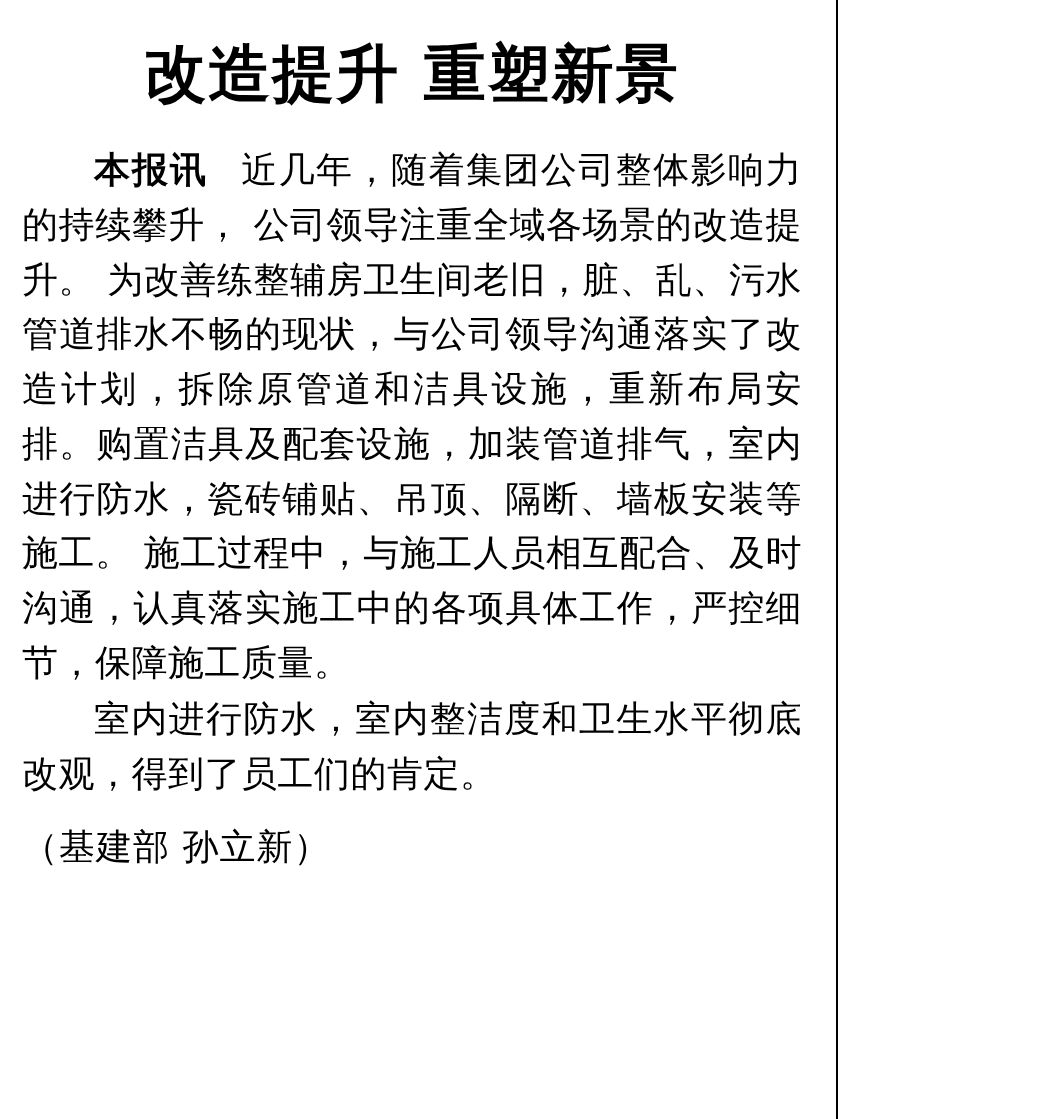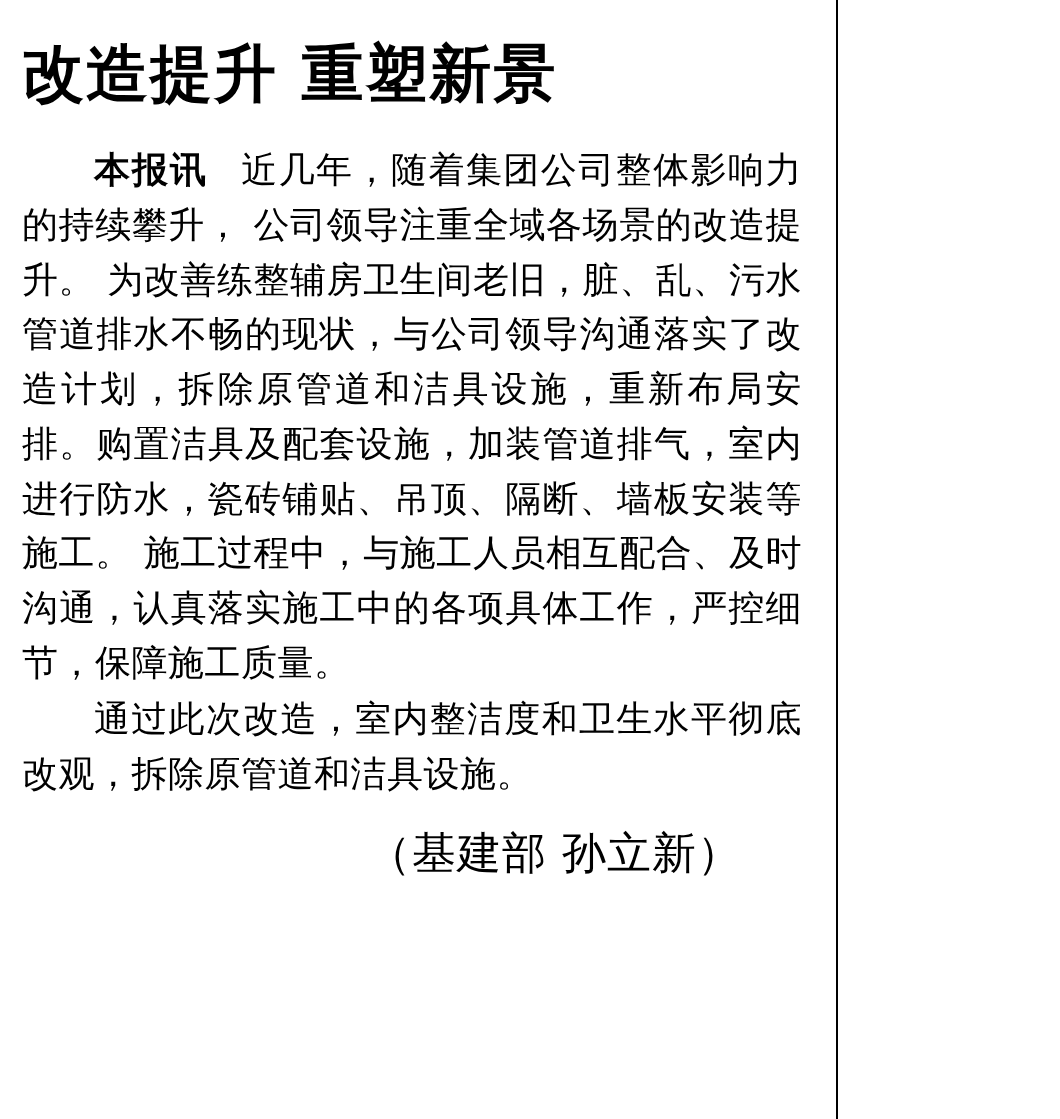--- a/index.html
+++ b/index.html
@@ -37,21 +37,21 @@
     width: 820px;
     padding: 0 18px 0 22px;
     box-sizing: border-box;
   }
   .headline {
     margin: 40px 0 0 0;
     font-family: "DejaVu Serif", "Liberation Serif", serif;
     font-weight: 700;
     font-size: 62px;
     line-height: 1.1;
-    text-align: left;
+    text-align: center;
     letter-spacing: 2px;
     white-space: pre;
   }
   .body-text {
     margin-top: 34px;
   }
   p.para {
     margin: 0;
     font-size: 36px;
     line-height: 1.52;
@@ -68,42 +68,41 @@
     font-weight: 700;
     letter-spacing: 1px;
     margin-top: 48px;
   }
   .lead-gap {
     display: inline-block;
     width: 0.9em;
   }
   .byline {
     margin: 18px 0 0 0;
-    font-size: 44px;
+    font-size: 36px;
     line-height: 1.5;
-    text-align: right;
     padding-right: 60px;
     letter-spacing: 1px;
   }
 </style>
 </head>
 <body>
 
 <div class="page">
 
   <div class="column-rule"></div>
 
   <div class="article">
 
     <h1 class="headline">改造提升 重塑新景</h1>
 
     <div class="body-text">
 
       <p class="para"><span class="lead-label">本报讯</span><span class="lead-gap"></span><span>近几年，随着集团公司整体影响力的持续攀升， 公司领导注重全域各场景的改造提升。 为改善练整辅房卫生间老旧，脏、乱、污水管道排水不畅的现状，与公司领导沟通落实了改造计划，拆除原管道和洁具设施，重新布局安排。购置洁具及配套设施，加装管道排气，室内进行防水，瓷砖铺贴、吊顶、隔断、墙板安装等施工。 施工过程中，与施工人员相互配合、及时沟通，认真落实施工中的各项具体工作，严控细节，保障施工质量。</span></p>
 
 
-      <p class="para">通过此次改造，室内整洁度和卫生水平彻底改观，拆除原管道和洁具设施。</p>
+      <p class="para">室内进行防水，室内整洁度和卫生水平彻底改观，得到了员工们的肯定。</p>
 
       <p class="byline">（基建部 孙立新）</p>
 
     </div>
   </div>
 </div>
 
 </body></html>

